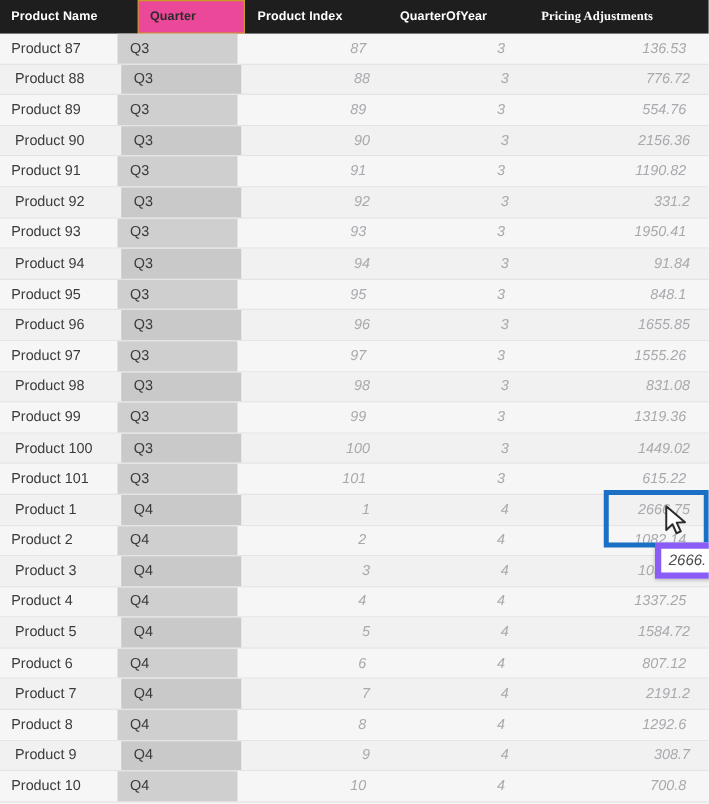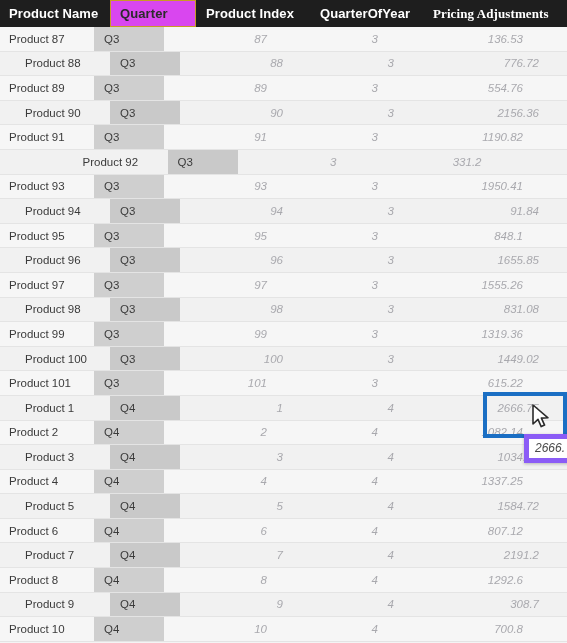--- a/index.html
+++ b/index.html
@@ -11,39 +11,39 @@
   }
   .table-wrap{position:relative;width:567px;height:643px;overflow:hidden;background:#f4f4f4;}
 
   
   .thead{
     position:relative;display:flex;height:27px;background:#1e1e1e;
     box-sizing:border-box;
   }
   .th{
     display:flex;align-items:center;height:27px;box-sizing:border-box;
-    color:#ffffff;font-size:13px;font-weight:bold;letter-spacing:.1px;
+    color:#ffffff;font-size:10px;font-weight:bold;letter-spacing:.1px;
     white-space:nowrap;overflow:hidden;
   }
   .th.c0{width:110px;padding-left:9px;}
-  .th.c1{width:86px;padding-left:10px;background:#d946ef;color:#2b2b2b;
+  .th.c1{width:86px;padding-left:10px;background:#ec4899;color:#2b2b2b;
          box-shadow:inset 0 0 0 1px #c89b25;}
   .th.c2{width:115px;padding-left:10px;}
   .th.c3{width:112px;padding-left:9px;}
   .th.c4{width:144px;padding-left:10px;font-family:Liberation Serif, serif;}
 
   
   .tbody{position:relative;}
   .tr{display:flex;height:24.6px;box-sizing:border-box;
       border-bottom:1px solid #e4e4e4;background:#f6f6f6;}
   .tr.alt{background:#f1f1f1;justify-content:center;}
   .td{display:flex;align-items:center;height:23.6px;box-sizing:border-box;
       font-size:11.5px;white-space:nowrap;overflow:hidden;}
   .td.c0{width:94px;padding-left:9px;color:#3b3b3b;}
-  .td.c1{width:70px;padding-left:10px;color:#3b3b3b;background:#cfcfcf;}
+  .td.c1{width:96px;padding-left:10px;color:#3b3b3b;background:#cfcfcf;}
   .tr.alt .td.c1{background:#c9c9c9;}
   .td.c2{width:115px;padding-right:12px;justify-content:flex-end;
          color:#a9a9ae;font-style:italic;}
   .td.c3{width:112px;padding-right:13px;justify-content:flex-end;
          color:#a9a9ae;font-style:italic;}
   .td.c4{width:144px;padding-right:12px;justify-content:flex-end;
          color:#a9a9ae;font-style:italic;}
 
   
   .sel-box{
@@ -109,20 +109,21 @@
       <div class="tr">
         <div class="td c0">Product 91</div>
         <div class="td c1">Q3</div>
         <div class="td c2">91</div>
         <div class="td c3">3</div>
         <div class="td c4">1190.82</div>
       </div>
       <div class="tr alt">
         <div class="td c0">Product 92</div>
         <div class="td c1">Q3</div>
+        <div class="td c2">92</div>
         <div class="td c3">3</div>
         <div class="td c4">331.2</div>
       </div>
       <div class="tr">
         <div class="td c0">Product 93</div>
         <div class="td c1">Q3</div>
         <div class="td c2">93</div>
         <div class="td c3">3</div>
         <div class="td c4">1950.41</div>
       </div>

